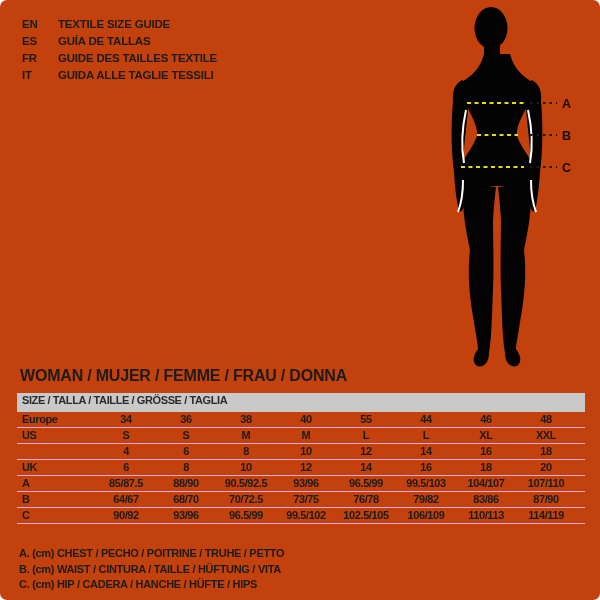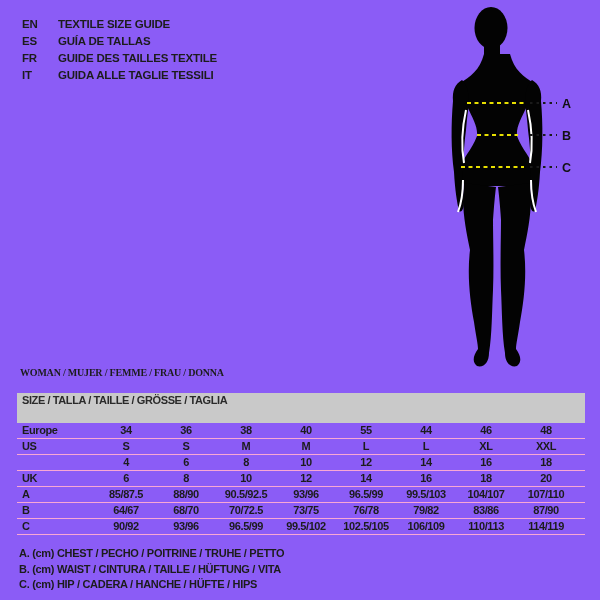--- a/index.html
+++ b/index.html
@@ -1,31 +1,31 @@
 <!DOCTYPE html>
 <html><head>
 <meta charset="utf-8">
 <style>
   html,body{margin:0;padding:0;background:#ffffff;}
   .canvas{
-    position:relative;width:600px;height:600px;background:#8b5cf6;overflow:hidden;
-    font-family:"Liberation Sans",sans-serif;color:#1c1c1c;
+    position:relative;width:600px;height:600px;background:#c2410c;overflow:hidden;
+    font-family:"Liberation Sans",sans-serif;color:#1c1c1c;border-radius:7px;
   }
   
   .lang-list{position:absolute;left:22px;top:16px;font-size:11.5px;font-weight:700;letter-spacing:-0.2px;}
   .lang-row{height:17px;line-height:17px;white-space:nowrap;}
   .lang-code{display:inline-block;width:36px;}
   
   .figure{position:absolute;left:425px;top:0px;}
   .figure text{font-family:"Liberation Sans",sans-serif;font-size:12.5px;font-weight:700;fill:#111111;}
   
-  .woman-heading{position:absolute;left:20px;top:367px;font-size:10px;font-weight:700;letter-spacing:-0.2px;font-family:Liberation Serif, serif;}
+  .woman-heading{position:absolute;left:20px;top:367px;font-size:16px;font-weight:700;letter-spacing:-0.2px;}
   
   .size-table{position:absolute;left:17px;top:393px;width:568px;font-size:11px;font-weight:700;letter-spacing:-0.4px;}
-  .thead{height:30px;line-height:15px;background:#c9c9c9;color:#2a2a2a;padding-left:5px;box-sizing:border-box;}
+  .thead{height:19px;line-height:15px;background:#c9c9c9;color:#2a2a2a;padding-left:5px;box-sizing:border-box;}
   .trow{display:grid;grid-template-columns:79px repeat(8,60px);height:16px;line-height:15px;border-bottom:1px solid #f9a8d4;box-sizing:border-box;}
   .tcell{text-align:center;overflow:hidden;white-space:nowrap;}
   .tcell.label{text-align:left;padding-left:5px;}
   
   .legend{position:absolute;left:19px;top:546px;font-size:11px;font-weight:700;letter-spacing:-0.3px;}
   .legend-row{height:15.5px;line-height:15.5px;white-space:nowrap;}
 </style>
 </head>
 <body>
 

